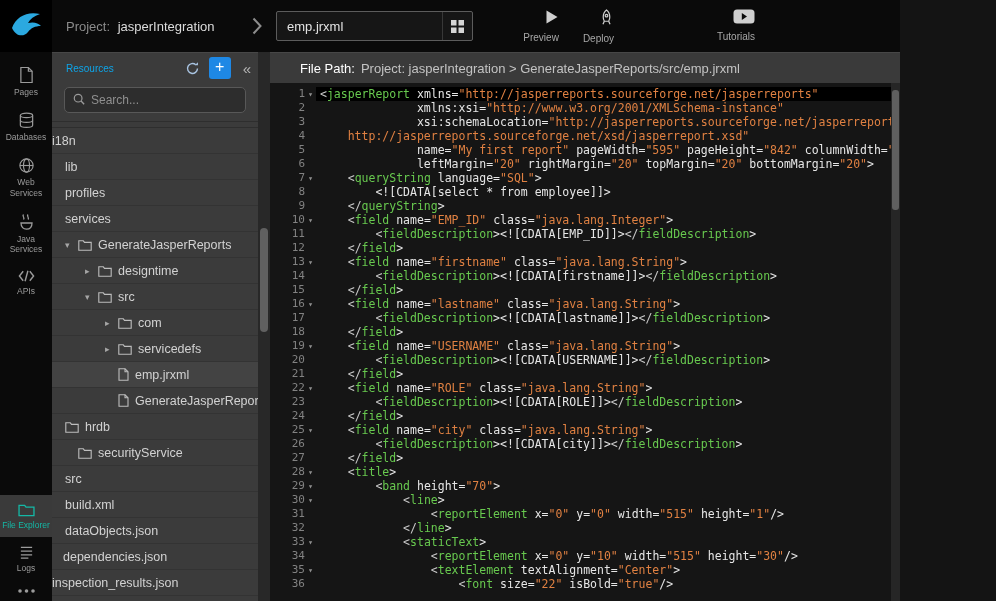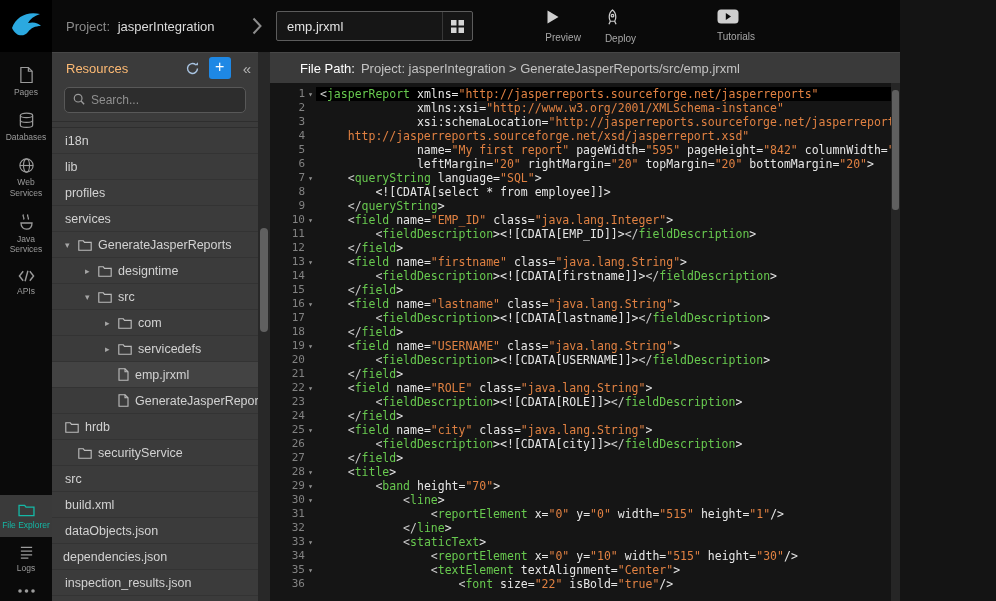--- a/index.html
+++ b/index.html
@@ -10,39 +10,39 @@
   .topbar{flex:0 0 52px;display:flex;align-items:center;background:#0a0a0a}
   .logo{width:52px;height:52px;flex:0 0 52px;display:flex;align-items:center;justify-content:center;background:#000;cursor:pointer}
   .project{margin-left:14px;font-size:13px;width:186px;white-space:nowrap}
   .plabel{color:#8b8b8b}
   .pname{color:#dcdcdc;margin-left:4px}
   .tb-chevron{color:#8d8d8d;margin-right:14px;display:flex;cursor:pointer}
   .file-selector{width:197px;height:30px;border:1px solid #5c5c5c;background:#161616;border-radius:2px;display:flex;align-items:center;color:#e3e3e3;font-size:13px;cursor:pointer}
   .fs-text{flex:1;padding-left:10px}
   .fs-grid{width:30px;height:28px;display:flex;align-items:center;justify-content:center;border-left:1px solid #383838;color:#d5d5d5}
   .tb-actions{display:flex;margin-left:auto;margin-right:145px;gap:24px;align-items:flex-start}
-  .tb-action{display:flex;flex-direction:column;align-items:flex-start;gap:3px;color:#cfcfcf;cursor:pointer}
+  .tb-action{display:flex;flex-direction:column;align-items:flex-end;gap:3px;color:#cfcfcf;cursor:pointer}
   .tb-action .alabel{font-size:10px;color:#a8a8a8}
-  .tb-action.tutorials{margin-left:57px}
+  .tb-action.tutorials{margin-left:79px}
 
   
   .body{flex:1;display:flex;min-height:0}
 
   
   .rail{width:52px;flex:0 0 52px;background:#0a0a0a;display:flex;flex-direction:column;padding-top:6px}
   .rail-item{display:flex;flex-direction:column;align-items:center;padding:8px 1px 7px;color:#9b9b9b;cursor:pointer}
   .rail-item .icon{display:flex}
   .rail-item .rlabel{font-size:8.5px;text-align:center;line-height:1.2;margin-top:3px}
   .rail-item.active{background:#3a3a3a;color:#14b8a6}
   .rail-spacer{flex:1}
 
   
   .res-panel{width:206px;flex:0 0 206px;background:#3b3b3b;display:flex;flex-direction:column;border-top:1px solid #474747;min-height:0}
   .res-header{height:30px;flex:0 0 30px;display:flex;align-items:center;padding:0 4px 0 14px;gap:9px}
-  .res-title{color:#fdba74;font-size:13px;flex:1}
+  .res-title{color:#0ea5e9;font-size:10px;flex:1}
   .res-refresh{color:#a9c4e2;display:flex;cursor:pointer}
   .res-add{width:22px;height:22px;background:#1e88e5;border-radius:3px;color:#fff;font-size:16px;line-height:20px;text-align:center;cursor:pointer}
   .res-collapse{color:#b5b5b5;font-size:15px;padding:0 3px;cursor:pointer}
   .res-search{padding:4px 12px 8px}
   .search-box{height:26px;background:#2d2d2d;border:1px solid #585858;border-radius:5px;display:flex;align-items:center;padding:0 8px;gap:6px;color:#9a9a9a}
   .search-box input{flex:1;min-width:0;background:transparent;border:none;outline:none;color:#ec4899;font-size:12px;font-family:"Liberation Sans",sans-serif}
   .search-box input::placeholder{color:#8f8f8f}
   .tree-divider{border-top:1px solid #2e2e2e;border-bottom:1px solid #2e2e2e;height:7px;flex:0 0 7px}
   .tree{flex:1;overflow:hidden}
   .tree-row{height:26px;display:flex;align-items:center;border-bottom:1px solid #333;color:#d2d2d2;font-size:12.5px;white-space:nowrap;overflow:hidden;cursor:pointer}
@@ -229,21 +229,21 @@
         <div class="search-box">
           <span class="icon" id="search-slot"><svg width="12" height="12" viewBox="0 0 14 14">
                 <circle cx="6" cy="6" r="4.5" fill="none" stroke="currentColor" stroke-width="1.4"></circle>
                 <path d="M9.4 9.4 L13 13" stroke="currentColor" stroke-width="1.6"></path>
               </svg></span>
           <input type="text" placeholder="Search..." style="">
         </div>
       </div>
       <div class="tree-divider"></div>
       <div class="tree" id="tree">
-          <div class="tree-row" style="padding-left: 13px;">
+          <div class="tree-row" style="">
             <span class="tr-label">i18n</span>
           </div>
           <div class="tree-row" style="padding-left: 13px;">
             <span class="tr-label">lib</span>
           </div>
           <div class="tree-row" style="padding-left: 13px;">
             <span class="tr-label">profiles</span>
           </div>
           <div class="tree-row" style="padding-left: 13px;">
             <span class="tr-label">services</span>
@@ -332,21 +332,21 @@
           </div>
           <div class="tree-row" style="padding-left: 13px;">
             <span class="tr-label">build.xml</span>
           </div>
           <div class="tree-row" style="padding-left: 13px;">
             <span class="tr-label">dataObjects.json</span>
           </div>
           <div class="tree-row" style="padding-left: 11px;">
             <span class="tr-label">dependencies.json</span>
           </div>
-          <div class="tree-row" style="padding-left: 13px;">
+          <div class="tree-row" style="">
             <span class="tr-label">inspection_results.json</span>
           </div>
         </div>
     </div>
 
     <div class="vstrip">
       <div class="vthumb"></div>
     </div>
 
     <div class="main">

